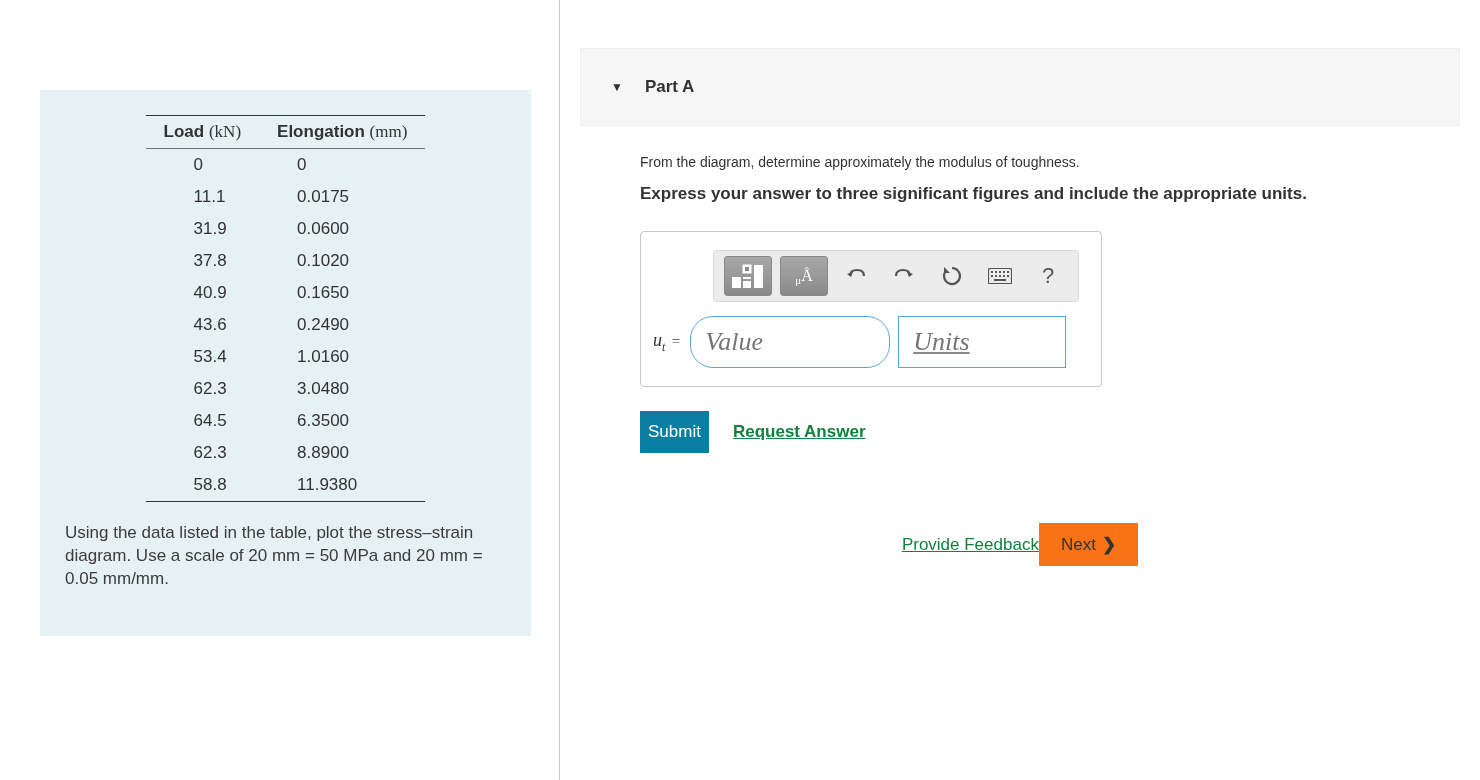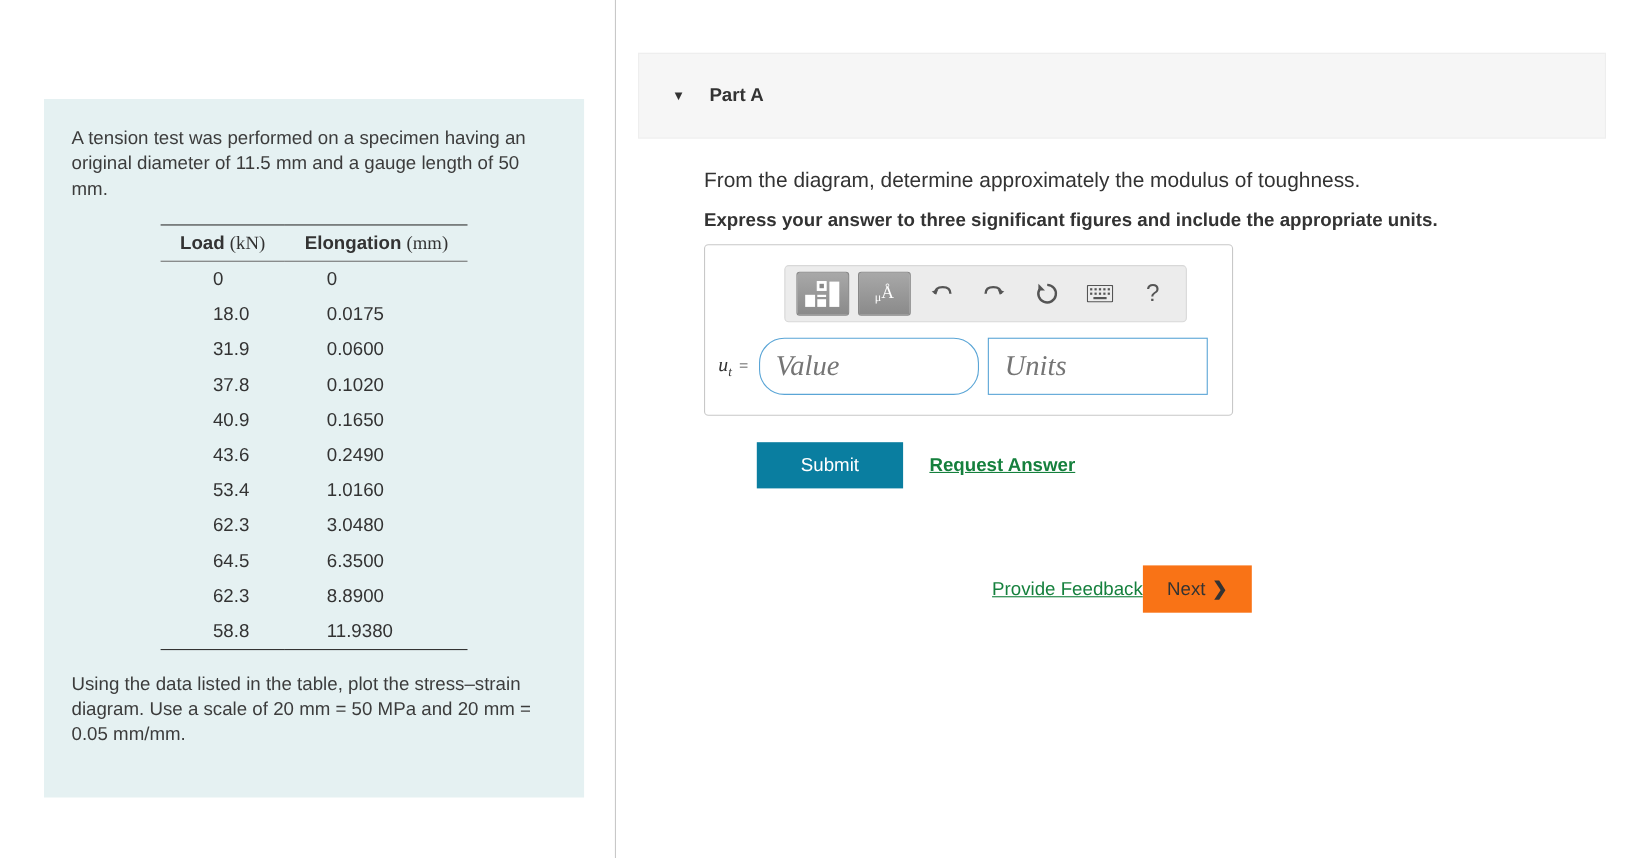--- a/index.html
+++ b/index.html
@@ -82,28 +82,28 @@
       gap: 22px;
     }
     .part-header .tri {
       font-size: 12px;
       color: #333;
     }
     .part-body {
       padding: 28px 34px 0 60px;
     }
     .question-text {
-      font-size: 19px;
+      font-size: 14px;
       color: #333;
       margin-bottom: 14px;
     }
     .instruction {
       font-weight: bold;
       font-size: 17px;
-      margin-bottom: 12px;
+      margin-bottom: 27px;
       color: #333;
     }
     .answer-box {
       border: 1px solid #c8c8c8;
       border-radius: 4px;
       padding: 18px 22px 18px 12px;
       display: inline-block;
     }
     .toolbar {
       background: #ececec;
@@ -153,35 +153,34 @@
     .input-box {
       height: 52px;
       border: 1px solid #5aa5d6;
       font-family: "Times New Roman", serif;
       font-style: italic;
       font-size: 26px;
       color: #888;
       padding: 0 14px;
     }
     .value-box { width: 200px; border-radius: 23px; }
-    .units-box { width: 200px; }
+    .units-box { width: 168px; text-decoration: underline; }
     .action-row {
       margin-top: 24px;
       display: flex;
       align-items: center;
       gap: 24px;
     }
     .submit-btn {
       background: #0a7ea0;
       color: #fff;
       border: none;
-      padding: 11px 40px;
+      padding: 11px 8px;
       font-size: 17px;
       cursor: pointer;
-      margin-left: 48px;
     }
     .link {
       color: #15803d;
       text-decoration: underline;
       font-size: 17px;
       cursor: pointer;
       font-weight: bold;
     }
     .link-thin {
       font-weight: normal;
@@ -205,39 +204,38 @@
     }
     .chev {
       font-weight: bold;
     }
   </style>
 </head>
 <body>
 
 <div class="left-panel">
   <div class="problem-box">
-    <p class="problem-text">A tension test was performed on a specimen having an original diameter of 11.5 mm and a gauge length of 50 mm.</p>
     <table class="data-table">
       <thead>
         <tr>
           <th>
             <span>Load</span> <span class="unit">(kN)</span>
           </th>
           <th>
             <span>Elongation</span> <span class="unit">(mm)</span>
           </th>
         </tr>
       </thead>
       <tbody>
           <tr>
             <td>0</td>
             <td>0</td>
           </tr>
           <tr>
-            <td>18.0</td>
+            <td>11.1</td>
             <td>0.0175</td>
           </tr>
           <tr>
             <td>31.9</td>
             <td>0.0600</td>
           </tr>
           <tr>
             <td>37.8</td>
             <td>0.1020</td>
           </tr>

